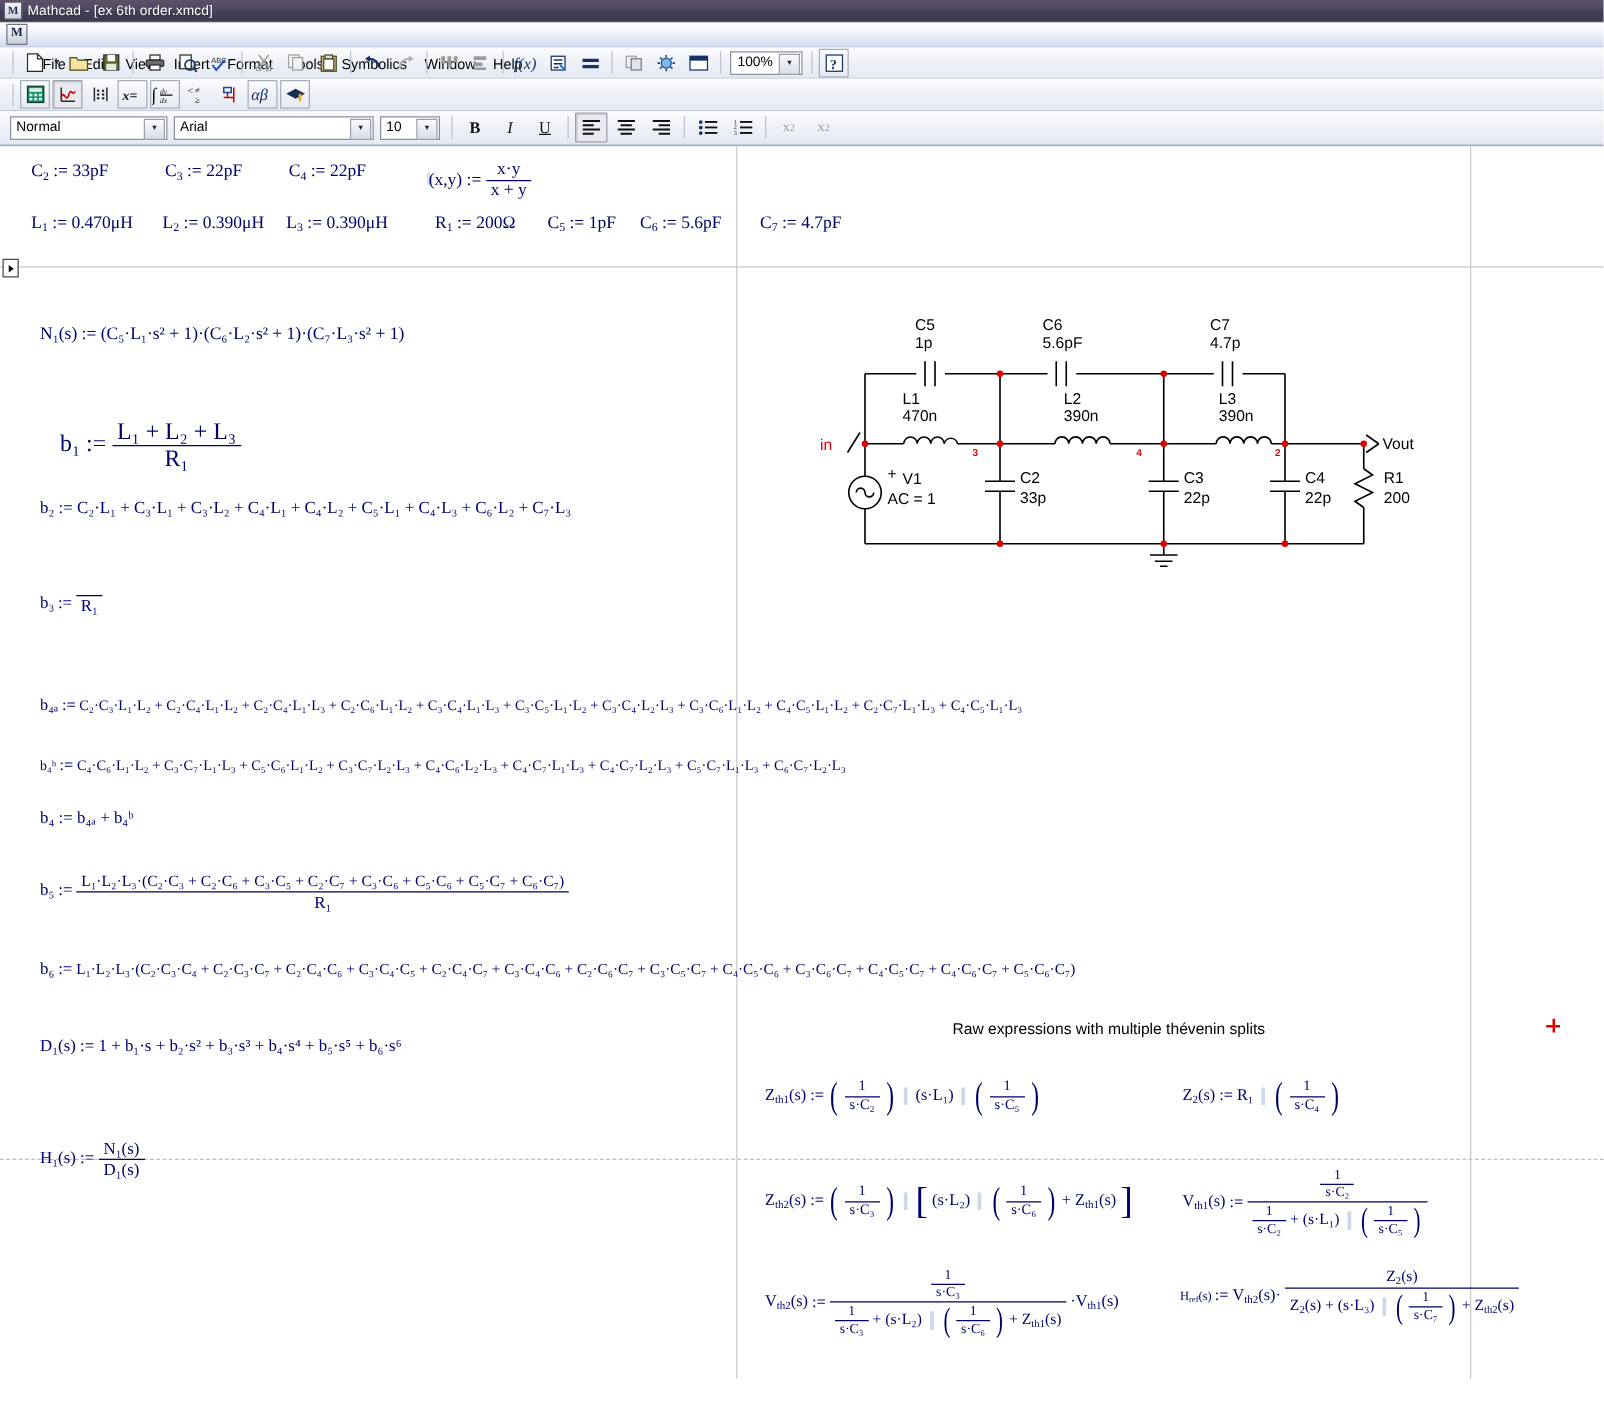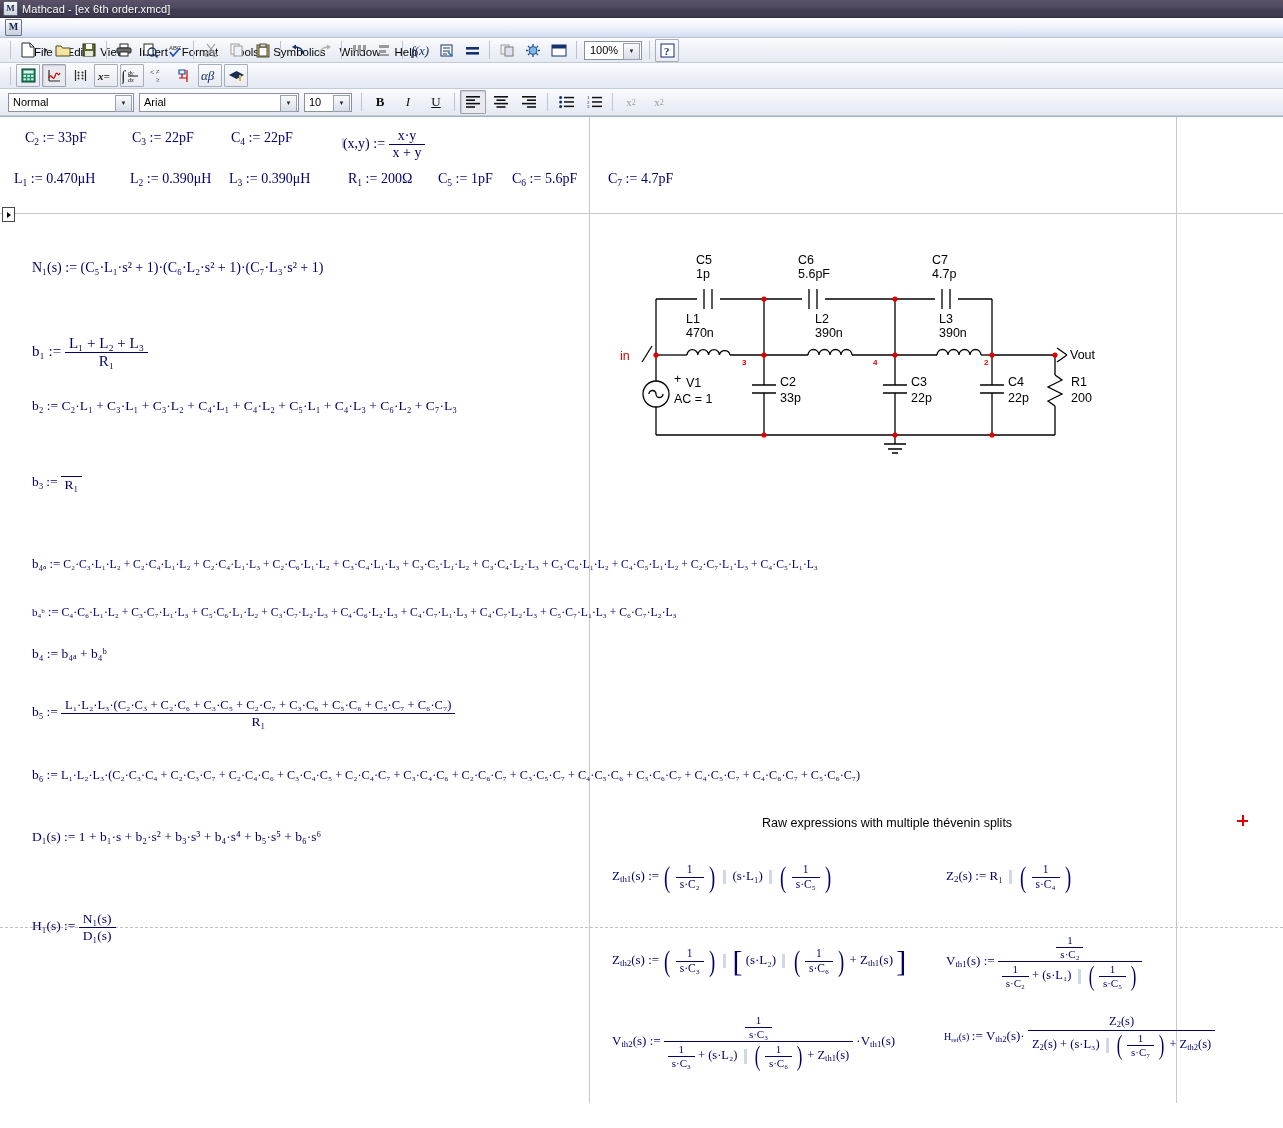--- a/index.html
+++ b/index.html
@@ -137,21 +137,21 @@
   }
   .text-note{
     position:absolute;font-family:"Liberation Sans",sans-serif;color:#000;font-size:12.5px;white-space:nowrap;
   }
   .cursor-cross{position:absolute;width:11px;height:11px;}
   .cursor-cross:before,.cursor-cross:after{content:"";position:absolute;background:#e00000;}
   .cursor-cross:before{left:0;top:5px;width:11px;height:1.6px;}
   .cursor-cross:after{top:0;left:5px;height:11px;width:1.6px;}
 
   
-  .circuit{position:absolute;}
+  .circuit{position:absolute;margin-left:36px;}
   svg{display:block;}
   .c-lbl{font-family:"Liberation Sans",sans-serif;font-size:12.5px;fill:#000;}
   .c-red{font-family:"Liberation Sans",sans-serif;font-size:12.5px;fill:#e00000;}
   .c-node{font-family:"Liberation Sans",sans-serif;font-size:8px;fill:#e00000;font-weight:bold;}
   .wire{stroke:#000;stroke-width:1.3;fill:none;}
   .dot{fill:#e00000;}
 </style>
 </head>
 <body>
 
@@ -530,21 +530,21 @@
 
   <div class="math" style="left:341px;top:12px;">
     <span style="color:#b9c2cf;letter-spacing:-2px;">‖</span><span>(x,y)</span>
     <span>:=</span>
     <span class="frac">
       <span class="num">x·y</span>
       <span class="den">x + y</span>
     </span>
   </div>
 
-  <div class="math" style="left:14px;top:55px;">
+  <div class="math" style="left:25px;top:55px;">
     <span>L<sub>1</sub></span>
     <span>:=</span>
     <span>0.470μH</span>
   </div>
   <div class="math" style="left:130px;top:55px;">
     <span>L<sub>2</sub></span>
     <span>:=</span>
     <span>0.390μH</span>
   </div>
   <div class="math" style="left:229px;top:55px;">
@@ -572,21 +572,21 @@
     <span>:=</span>
     <span>4.7pF</span>
   </div>
 
   <div class="math" style="left:32px;top:144px;font-size:14px;">
     <span>N₁(s)</span>
     <span>:=</span>
     <span>(C₅·L₁·s² + 1)·(C₆·L₂·s² + 1)·(C₇·L₃·s² + 1)</span>
   </div>
 
-  <div class="math" style="left:32px;top:219px;font-size:15px;">
+  <div class="math" style="left:48px;top:219px;font-size:19px;">
     <span>b₁</span>
     <span>:=</span>
     <span class="frac">
       <span class="num">L₁ + L₂ + L₃</span>
       <span class="den">R₁</span>
     </span>
   </div>
 
   <div class="math" style="left:32px;top:282px;font-size:13.5px;">
     <span>b₂</span>

